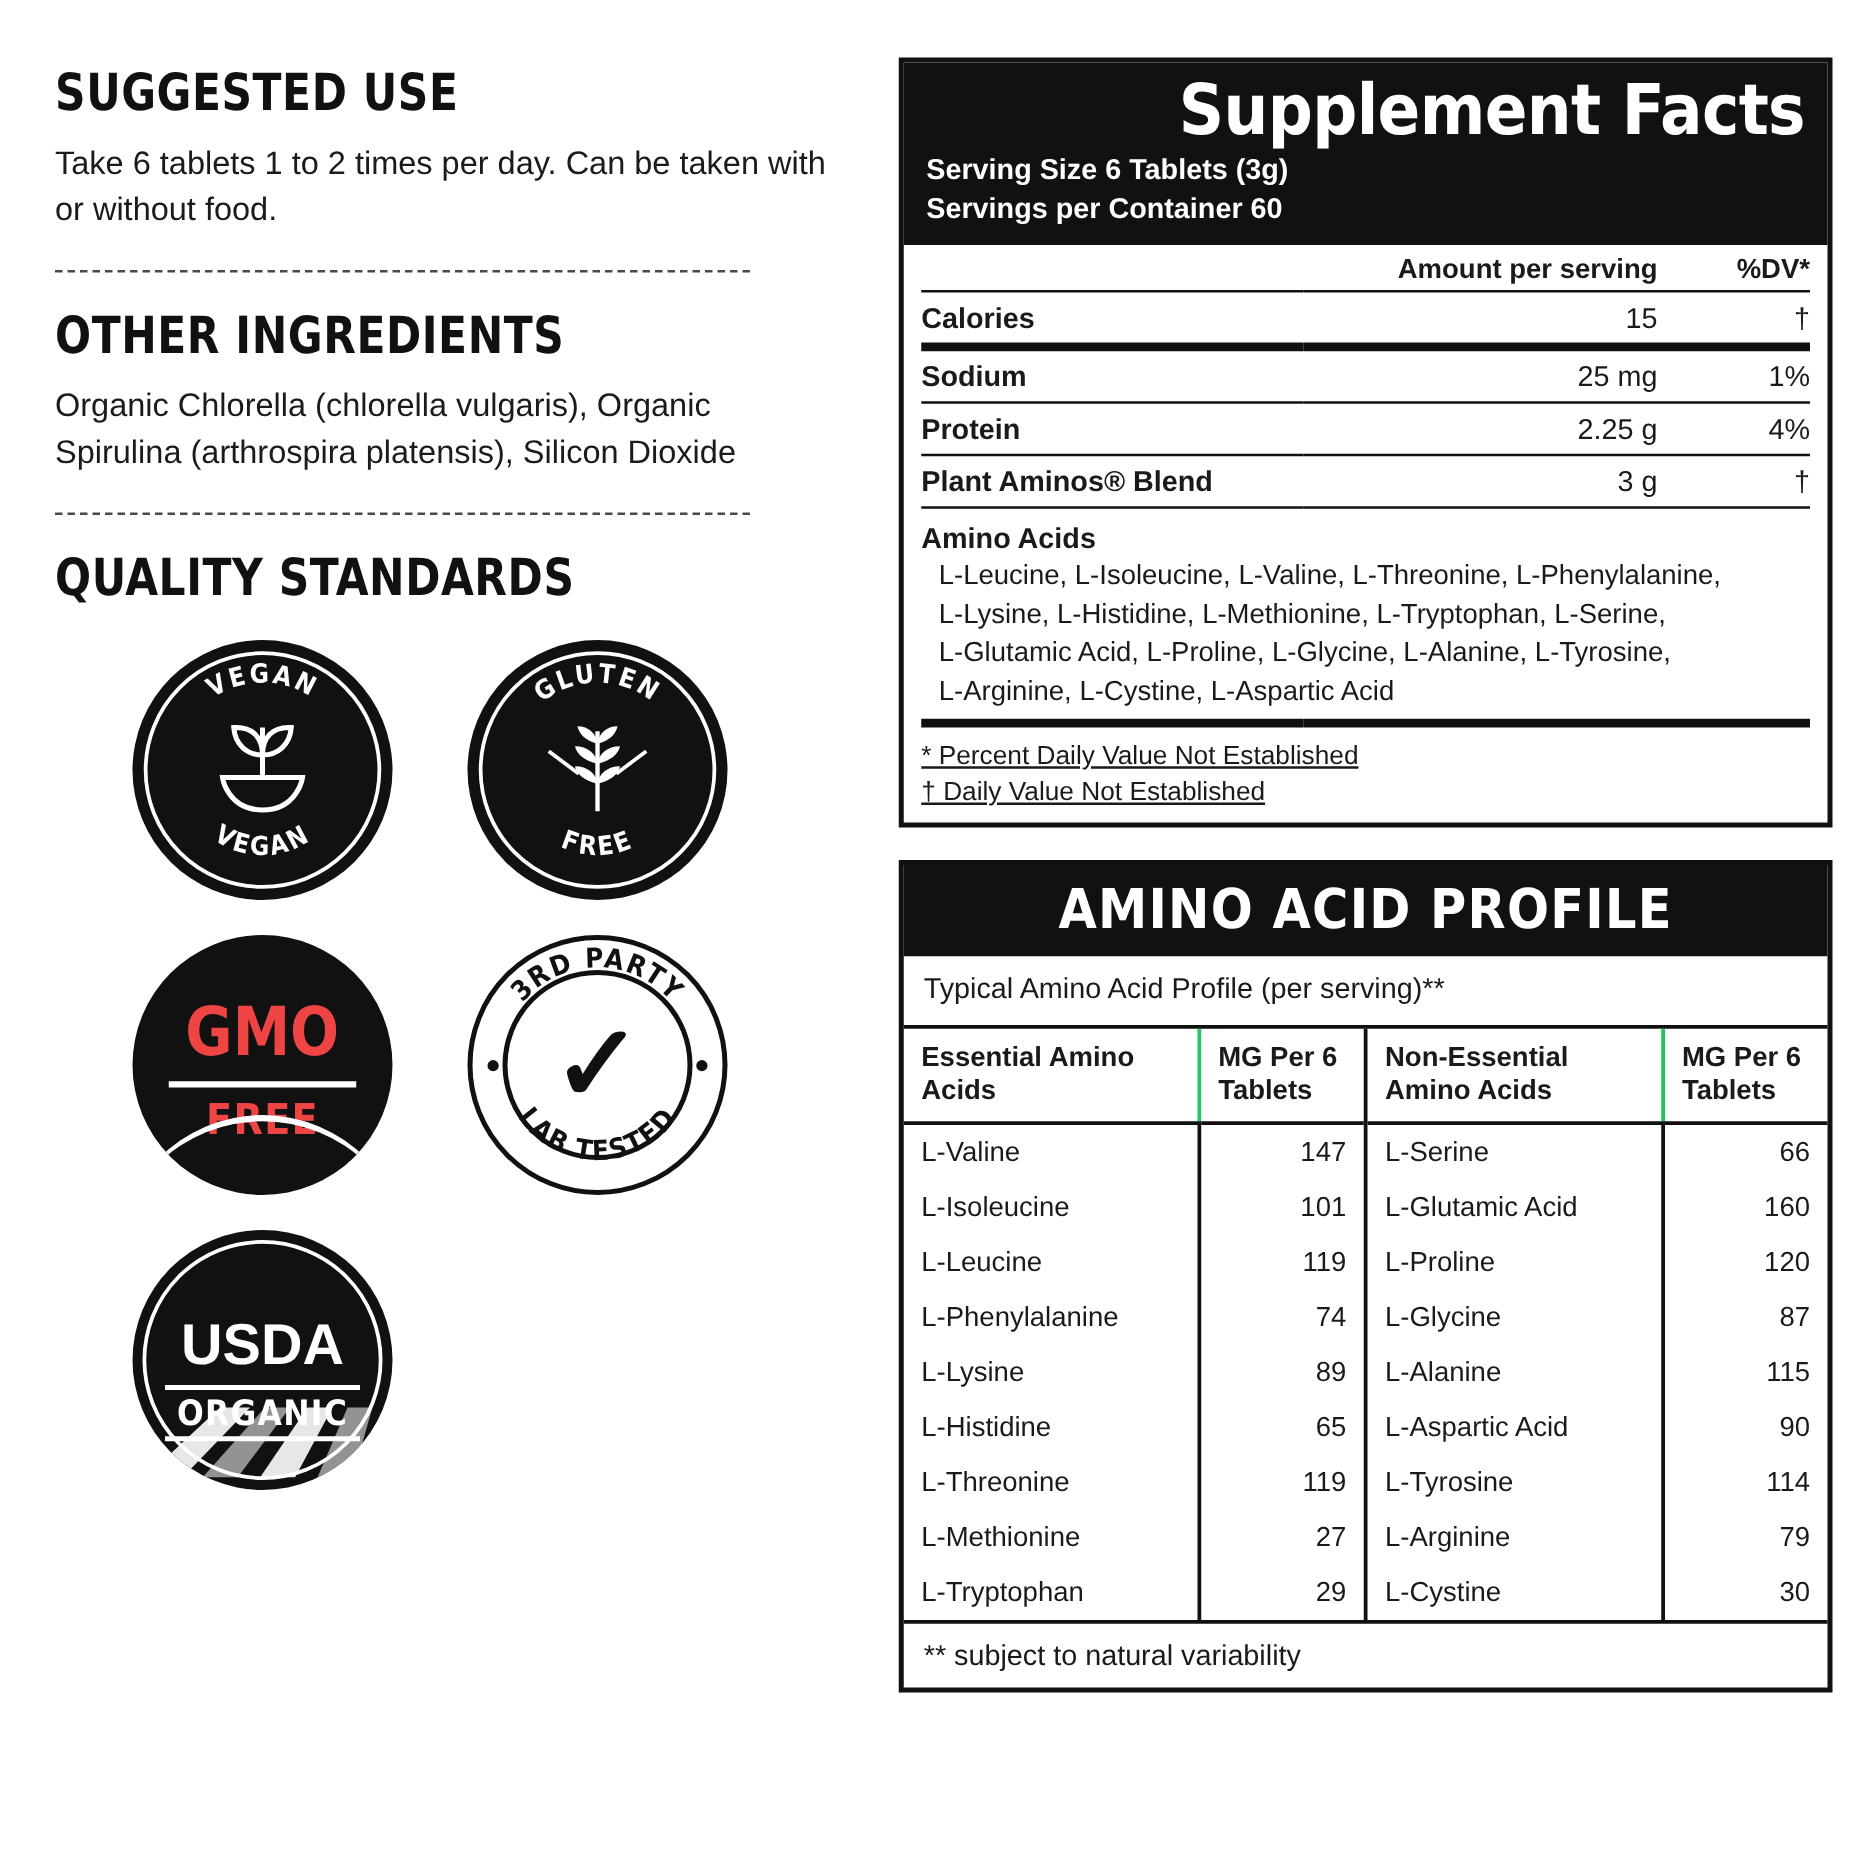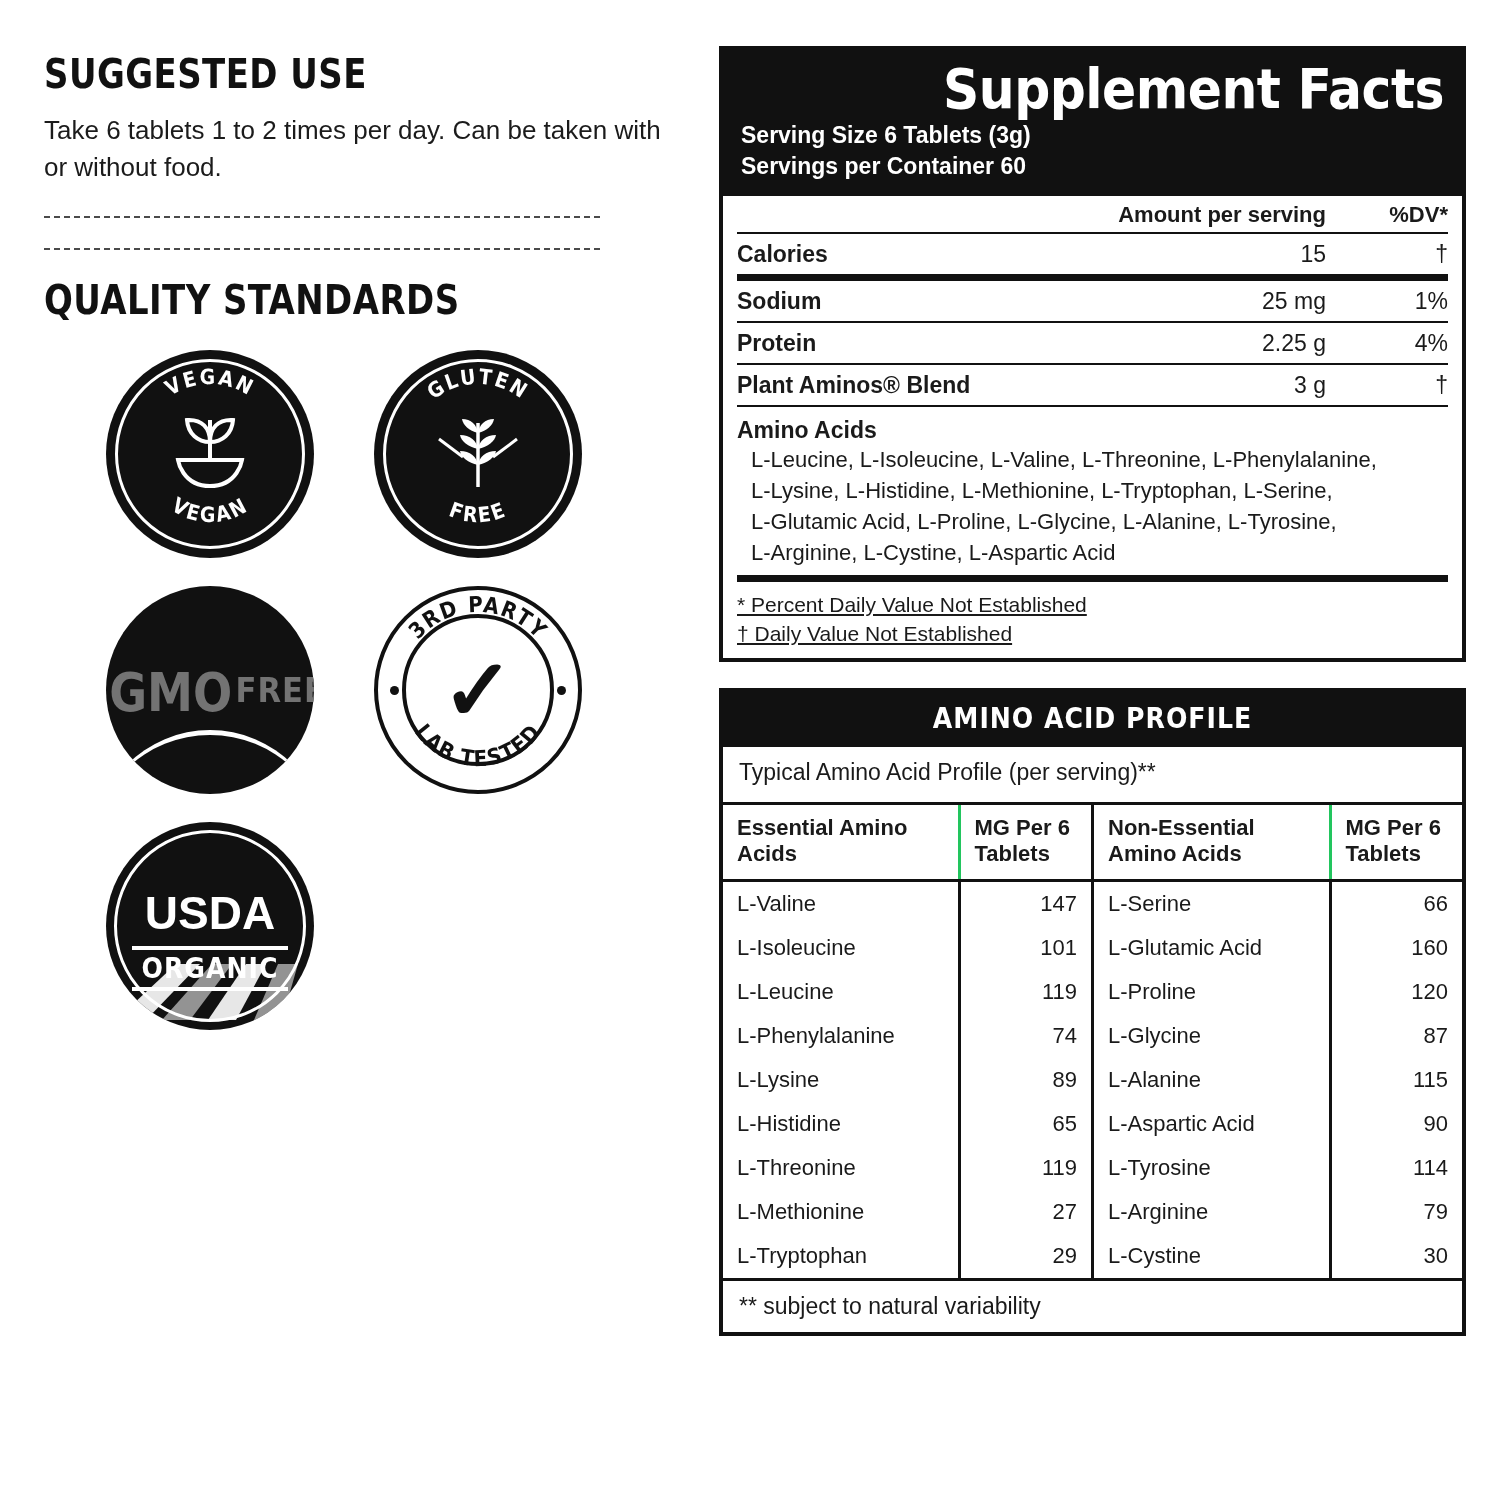--- a/index.html
+++ b/index.html
@@ -70,23 +70,23 @@
     font-size: 21px;
     letter-spacing: 2.2px;
     fill: #fff;
   }
 
   .leaf-mark { position: absolute; left: 50%; top: 50%; transform: translate(-50%,-50%); }
 
   
   .gmo {
     width: 208px; height: 208px; border-radius: 50%;
-    background: #111; color: #737373; position: relative; flex-shrink: 0;
+    background: #111; color: #ef4444; position: relative; flex-shrink: 0;
     overflow: hidden;
-    display: flex; flex-direction: row; align-items: center; justify-content: flex-start;
+    display: flex; flex-direction: column; align-items: center; justify-content: center;
   }
   .gmo .bigword {
     font-family: "DejaVu Sans Condensed", "Liberation Sans", sans-serif;
     font-weight: 700; font-size: 54px; letter-spacing: 0px;
     transform: scaleX(0.95);
     margin-top: 6px;
   }
   .gmo .rule { width: 150px; height: 5px; background: #fff; margin: 8px 0 6px; }
   .gmo .smallword {
     font-family: "DejaVu Sans Condensed", "Liberation Sans", sans-serif;
@@ -163,21 +163,21 @@
   .nut td.amt { text-align: right; padding-right: 34px; }
   .nut td.dv { text-align: right; width: 88px; }
   .amino-head { font-size: 23px; font-weight: 700; padding-top: 10px; }
   .amino-list { font-size: 22px; line-height: 1.42; padding-left: 14px; padding-bottom: 6px; }
   .foot { font-size: 21px; line-height: 1.4; padding-top: 8px; text-decoration: underline; }
 
   .spacer { height: 26px; }
 
   .aa-title {
     font-family: "DejaVu Sans Condensed", "Liberation Sans", sans-serif;
-    font-weight: 700; font-size: 28px; text-align: center; letter-spacing: 1px;
+    font-weight: 700; font-size: 44px; text-align: center; letter-spacing: 1px;
     background: #111; color: #fff; padding: 10px 0 12px 0;
   }
   .aa-sub { font-size: 23px; padding: 12px 16px 16px 16px; }
   .aa-tables { display: flex; border-top: 3px solid #111; }
   .aa-half { flex: 1; }
   .aa-half + .aa-half { border-left: 3px solid #111; }
   .aa-half table { width: 100%; }
   .aa-half th {
     font-size: 22px; font-weight: 700; text-align: left;
     padding: 10px 14px 12px 14px; vertical-align: top;
@@ -196,20 +196,24 @@
 
     <div class="left">
 
       <div class="block">
         <div class="sec-title">SUGGESTED USE</div>
         <div class="body-text">Take 6 tablets 1 to 2 times per day. Can be taken with or without food.</div>
       </div>
 
       <div class="dashed"></div>
 
+      <div class="block">
+        <div class="sec-title">OTHER INGREDIENTS</div>
+        <div class="body-text">Organic Chlorella (chlorella vulgaris), Organic Spirulina (arthrospira platensis), Silicon Dioxide</div>
+      </div>
 
       <div class="dashed"></div>
 
       <div class="block">
         <div class="sec-title">QUALITY STANDARDS</div>
 
         <div class="badges">
 
           <div class="badge-row">
 

